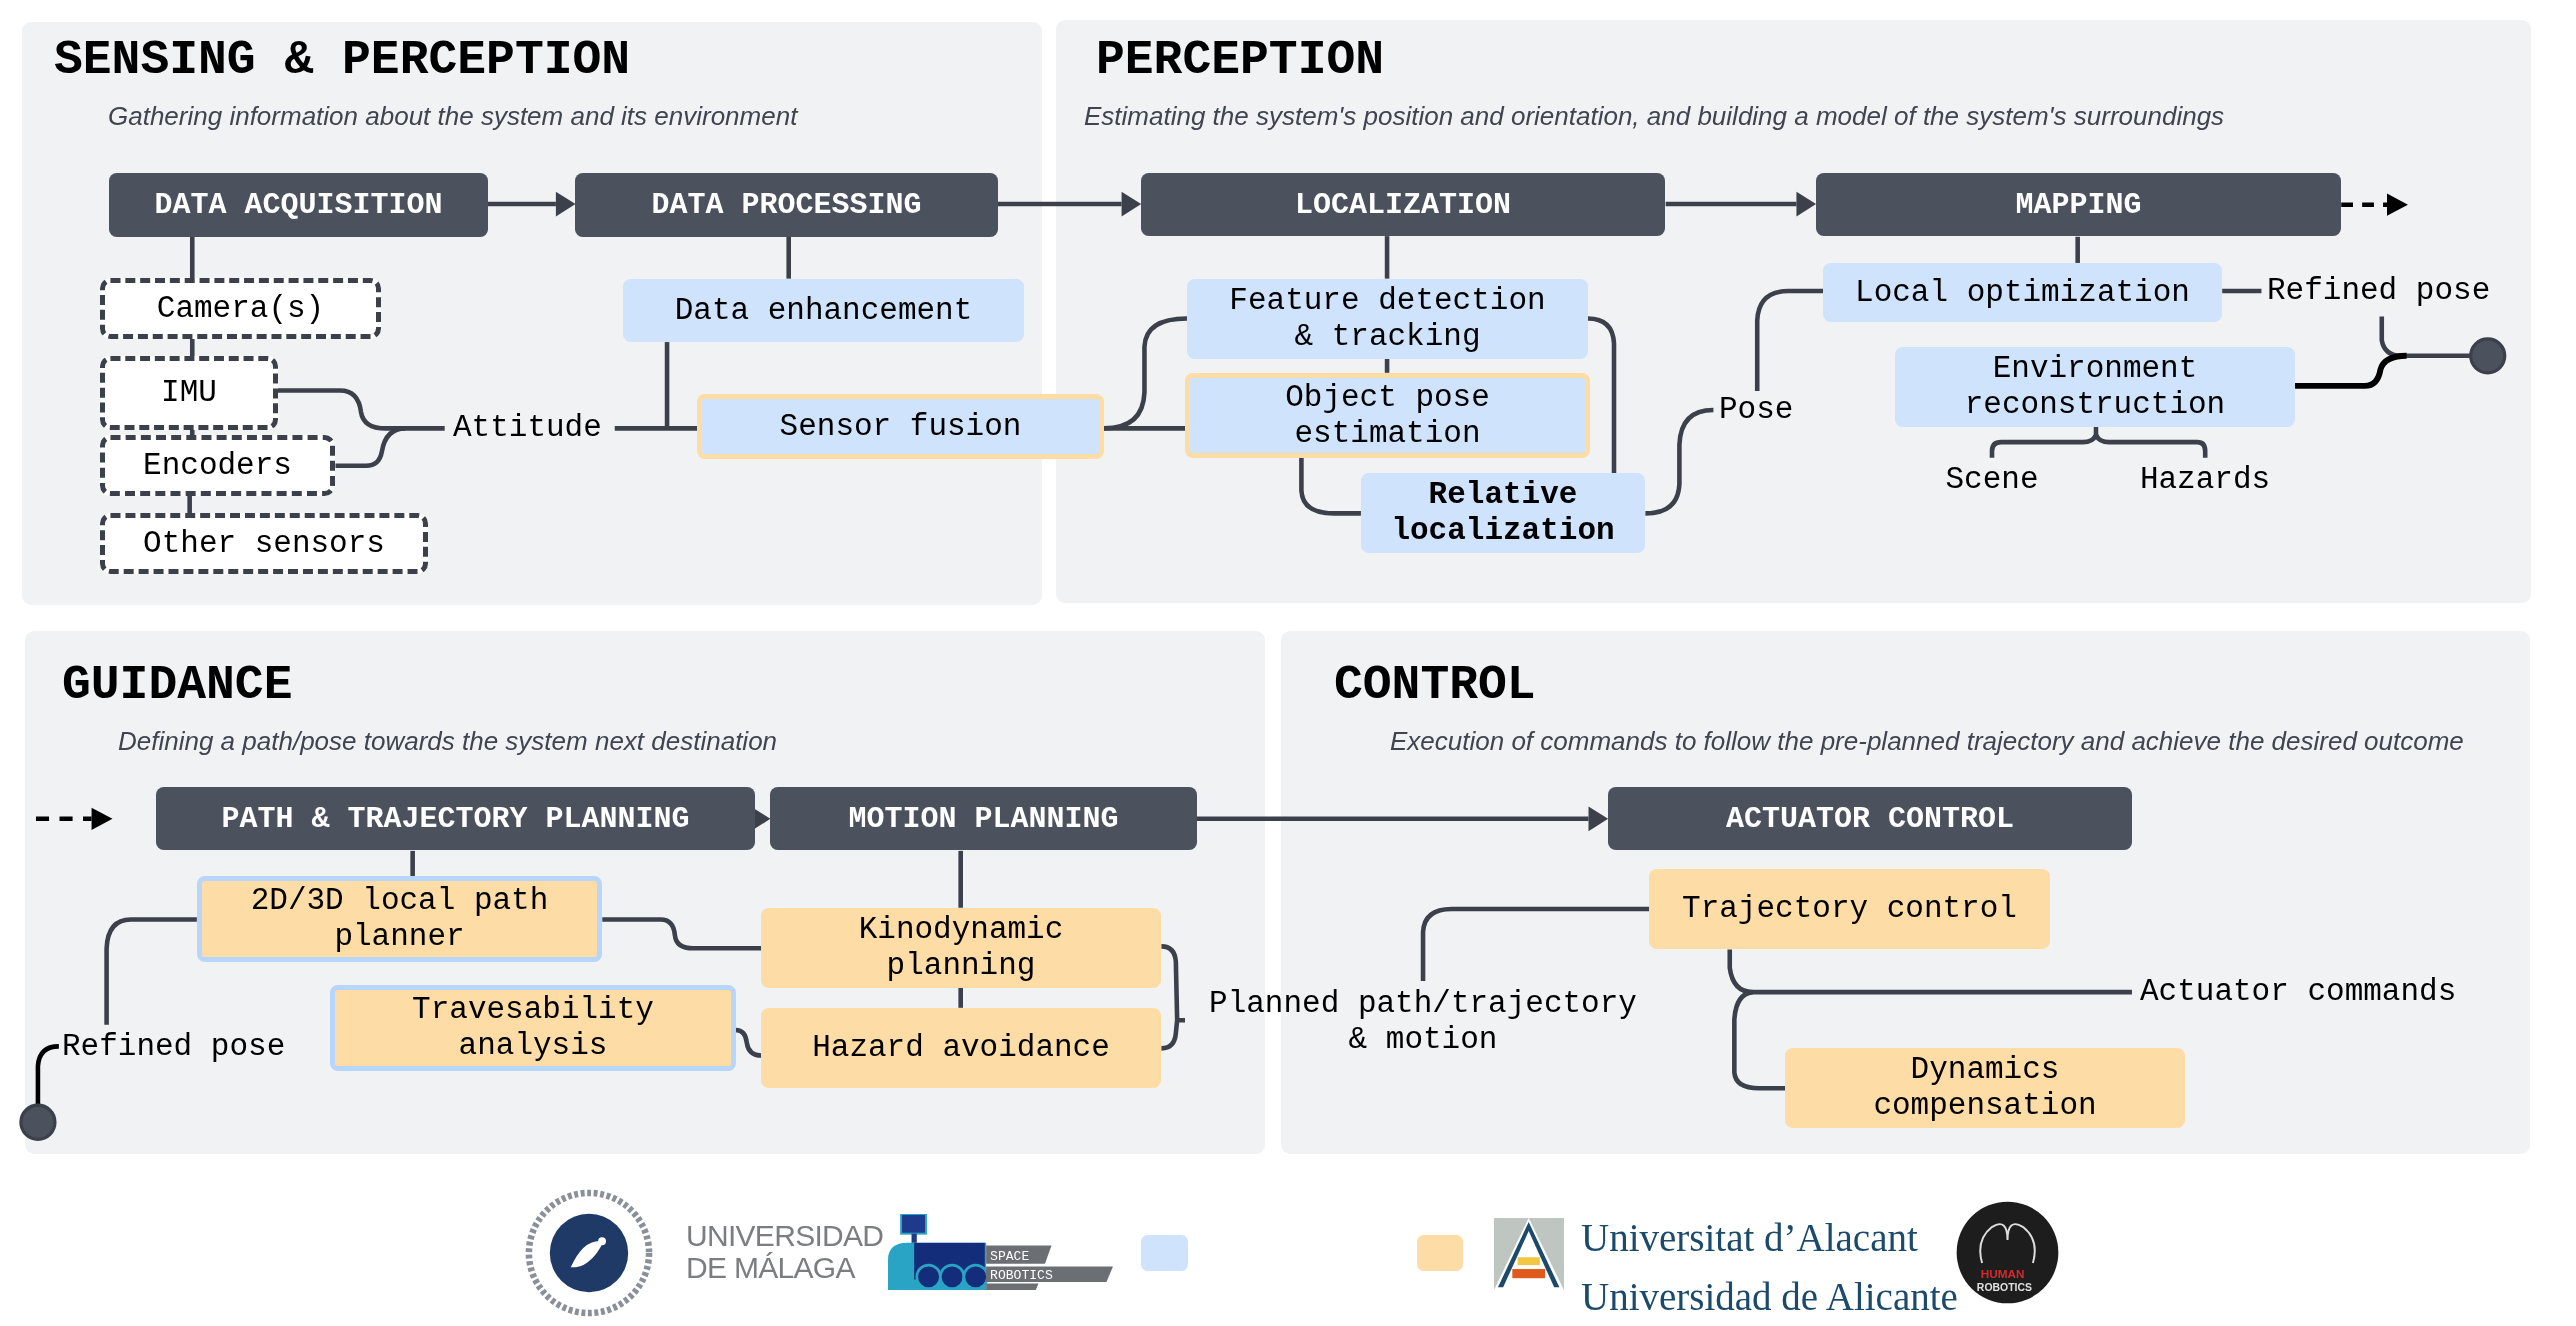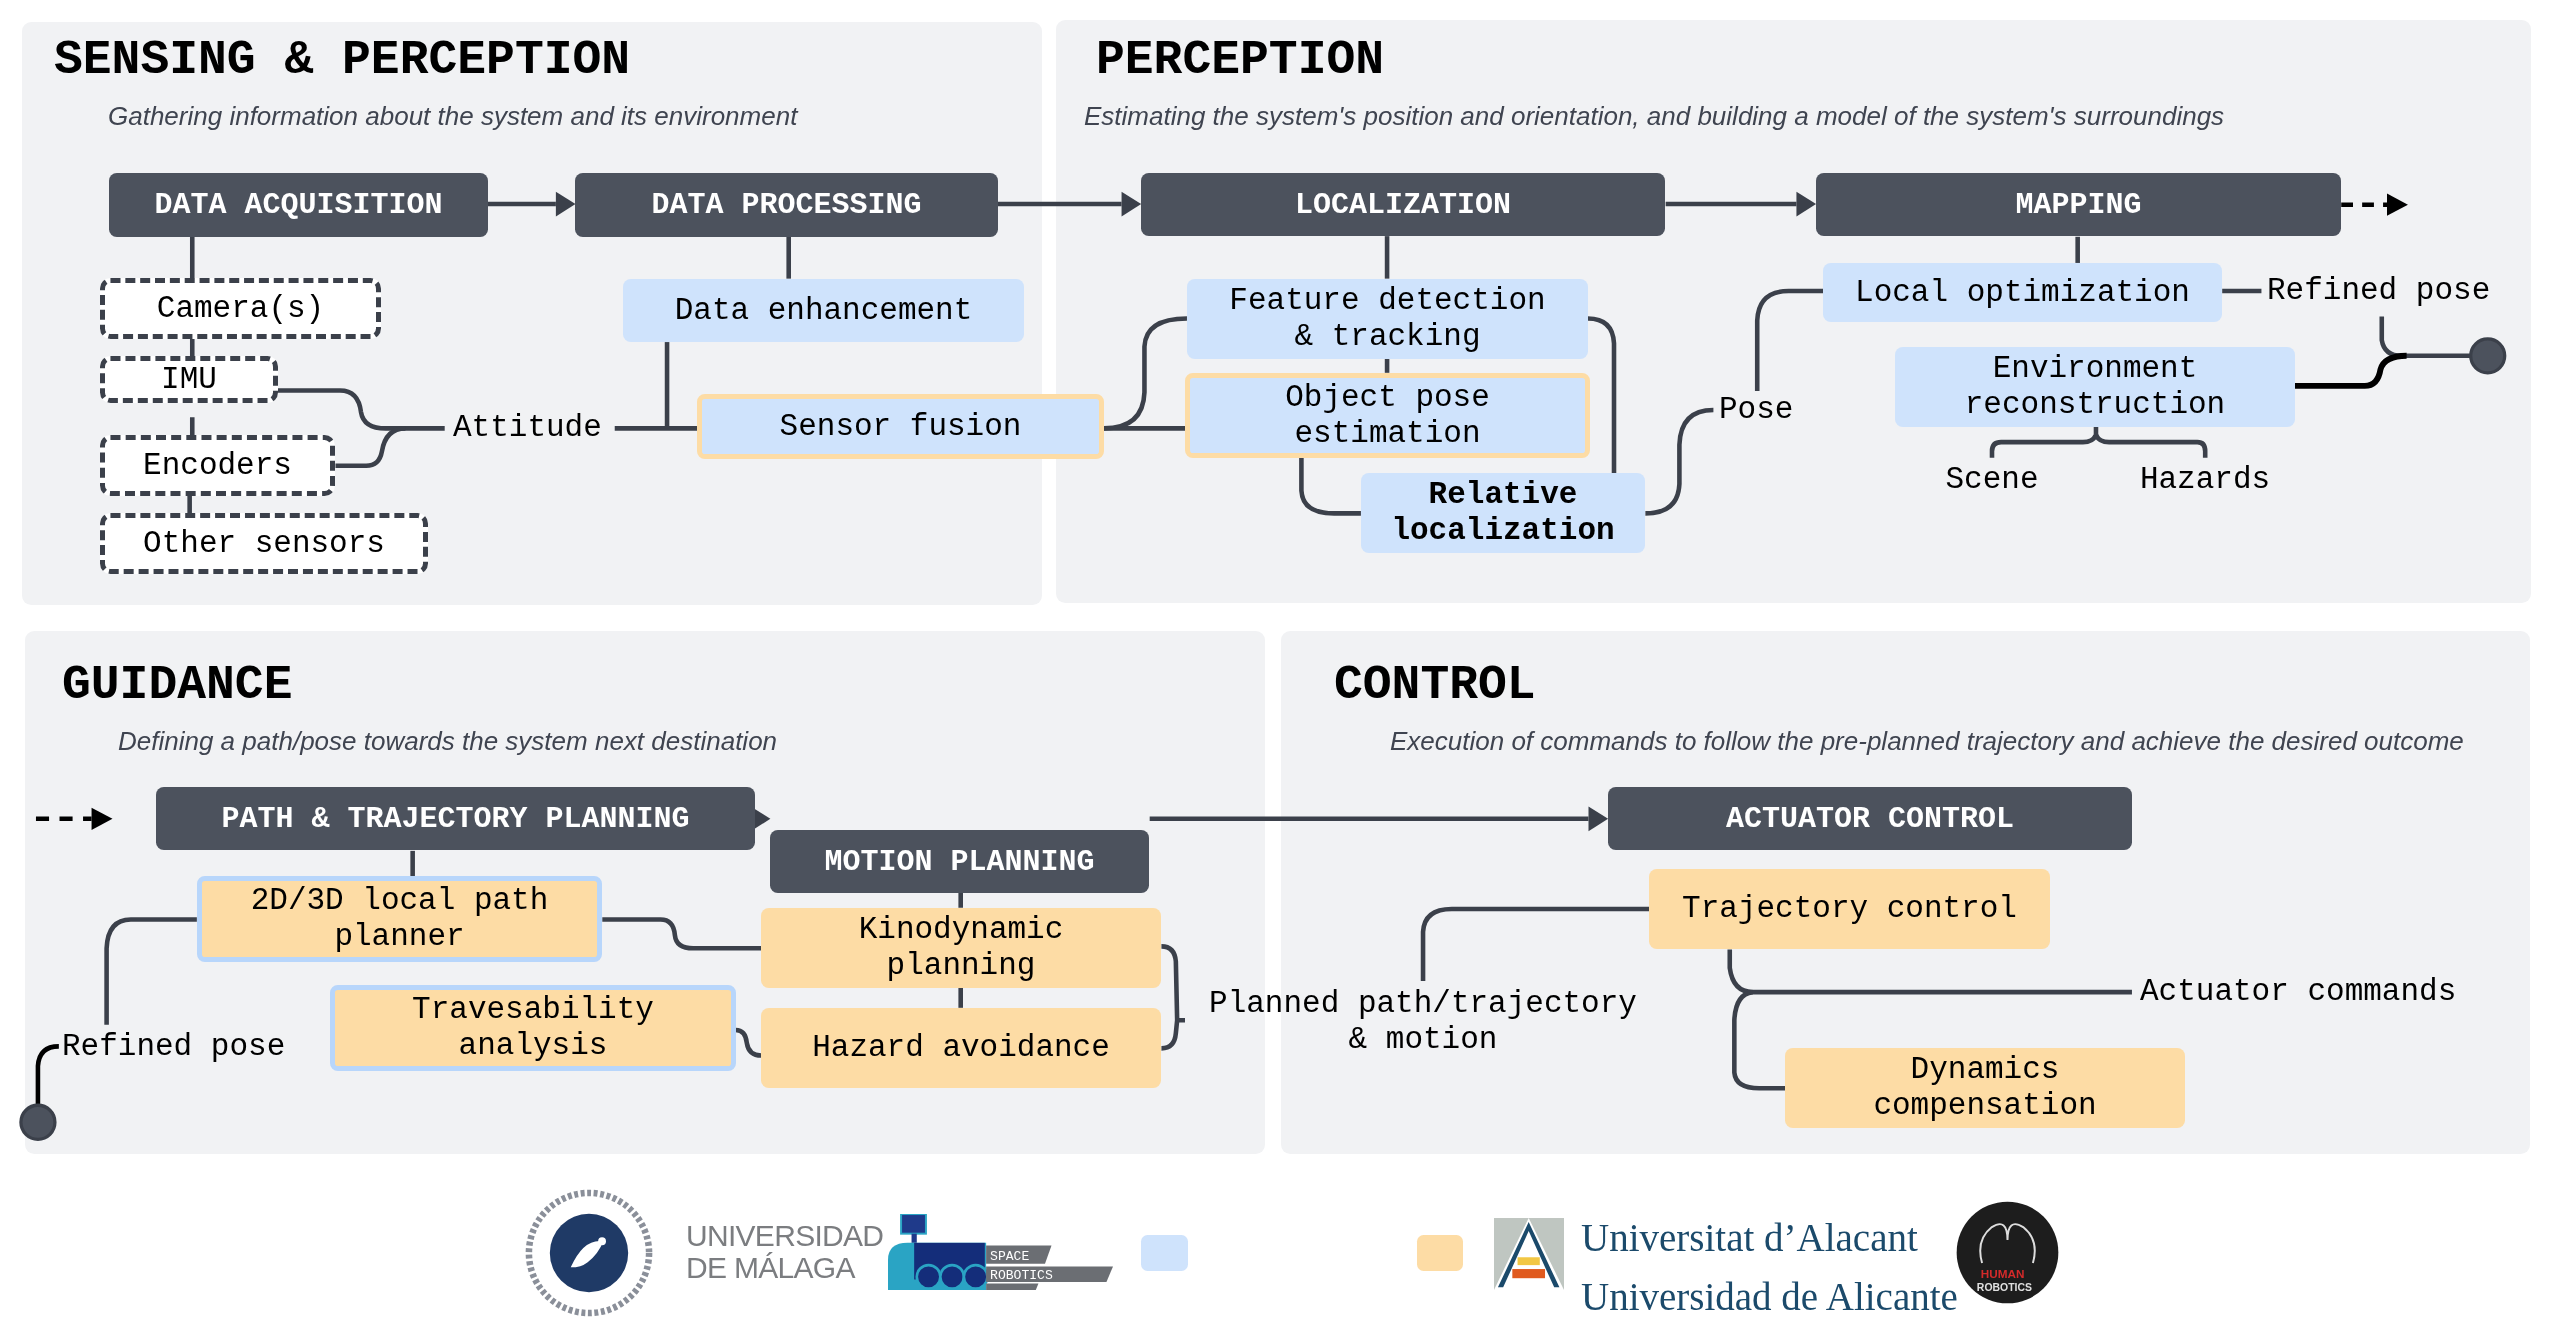--- a/index.html
+++ b/index.html
@@ -122,21 +122,21 @@
 <div class="subtitle" style="left:1084px;top:116px;">Estimating the system's position and orientation, and building a model of the system's surroundings</div>
 <div class="title" style="left:62px;top:661px;">GUIDANCE</div>
 <div class="subtitle" style="left:118px;top:741px;">Defining a path/pose towards the system next destination</div>
 <div class="title" style="left:1334px;top:661px;">CONTROL</div>
 <div class="subtitle" style="left:1390px;top:741px;">Execution of commands to follow the pre-planned trajectory and achieve the desired outcome</div>
 
 <div class="stage" style="left:109px;top:173px;width:379px;height:64px;">DATA ACQUISITION</div>
 <div class="stage" style="left:575px;top:173px;width:423px;height:64px;">DATA PROCESSING</div>
 
 <div class="node dashed" style="left:100px;top:278px;width:281px;height:61px;">Camera(s)</div>
-<div class="node dashed" style="left:100px;top:356px;width:178px;height:47px;">IMU</div>
+<div class="node dashed" style="left:100px;top:356px;width:178px;height:74px;">IMU</div>
 <div class="node dashed" style="left:100px;top:435px;width:235px;height:61px;">Encoders</div>
 <div class="node dashed" style="left:100px;top:513px;width:328px;height:61px;">Other sensors</div>
 <div class="label" style="left:453px;top:428px;">Attitude</div>
 
 <div class="node blue" style="left:623px;top:279px;width:401px;height:63px;">Data enhancement</div>
 <div class="node blue obord" style="left:697px;top:394px;width:407px;height:65px;">Sensor fusion</div>
 
 <div class="stage" style="left:1141px;top:173px;width:524px;height:63px;">LOCALIZATION</div>
 <div class="stage" style="left:1816px;top:173px;width:525px;height:63px;">MAPPING</div>
 
@@ -149,21 +149,21 @@
 <div class="label" style="left:1719px;top:410px;">Pose</div>
 
 <div class="node blue" style="left:1823px;top:263px;width:399px;height:59px;">Local optimization</div>
 <div class="label" style="left:2267px;top:291px;">Refined pose</div>
 <div class="node blue" style="left:1895px;top:347px;width:400px;height:80px;white-space:pre-line;">Environment
 reconstruction</div>
 <div class="label center-label" style="left:1992px;top:480px;">Scene</div>
 <div class="label center-label" style="left:2205px;top:480px;">Hazards</div>
 
 <div class="stage" style="left:112px;top:787px;width:599px;height:63px;margin-left:44px;">PATH &amp; TRAJECTORY PLANNING</div>
-<div class="stage" style="left:770px;top:830px;width:379px;height:63px;">MOTION PLANNING</div>
+<div class="stage" style="left:770px;top:787px;width:427px;height:63px;">MOTION PLANNING</div>
 
 <div class="node orange bbord" style="left:197px;top:876px;width:405px;height:86px;white-space:pre-line;">2D/3D local path
 planner</div>
 <div class="node orange bbord" style="left:330px;top:985px;width:406px;height:86px;white-space:pre-line;">Travesability
 analysis</div>
 <div class="node orange" style="left:761px;top:908px;width:400px;height:80px;white-space:pre-line;">Kinodynamic
 planning</div>
 <div class="node orange" style="left:761px;top:1008px;width:400px;height:80px;">Hazard avoidance</div>
 <div class="label" style="left:62px;top:1047px;">Refined pose</div>
 <div class="label center-label" style="left:1423px;top:1022px;white-space:pre-line;">Planned path/trajectory

